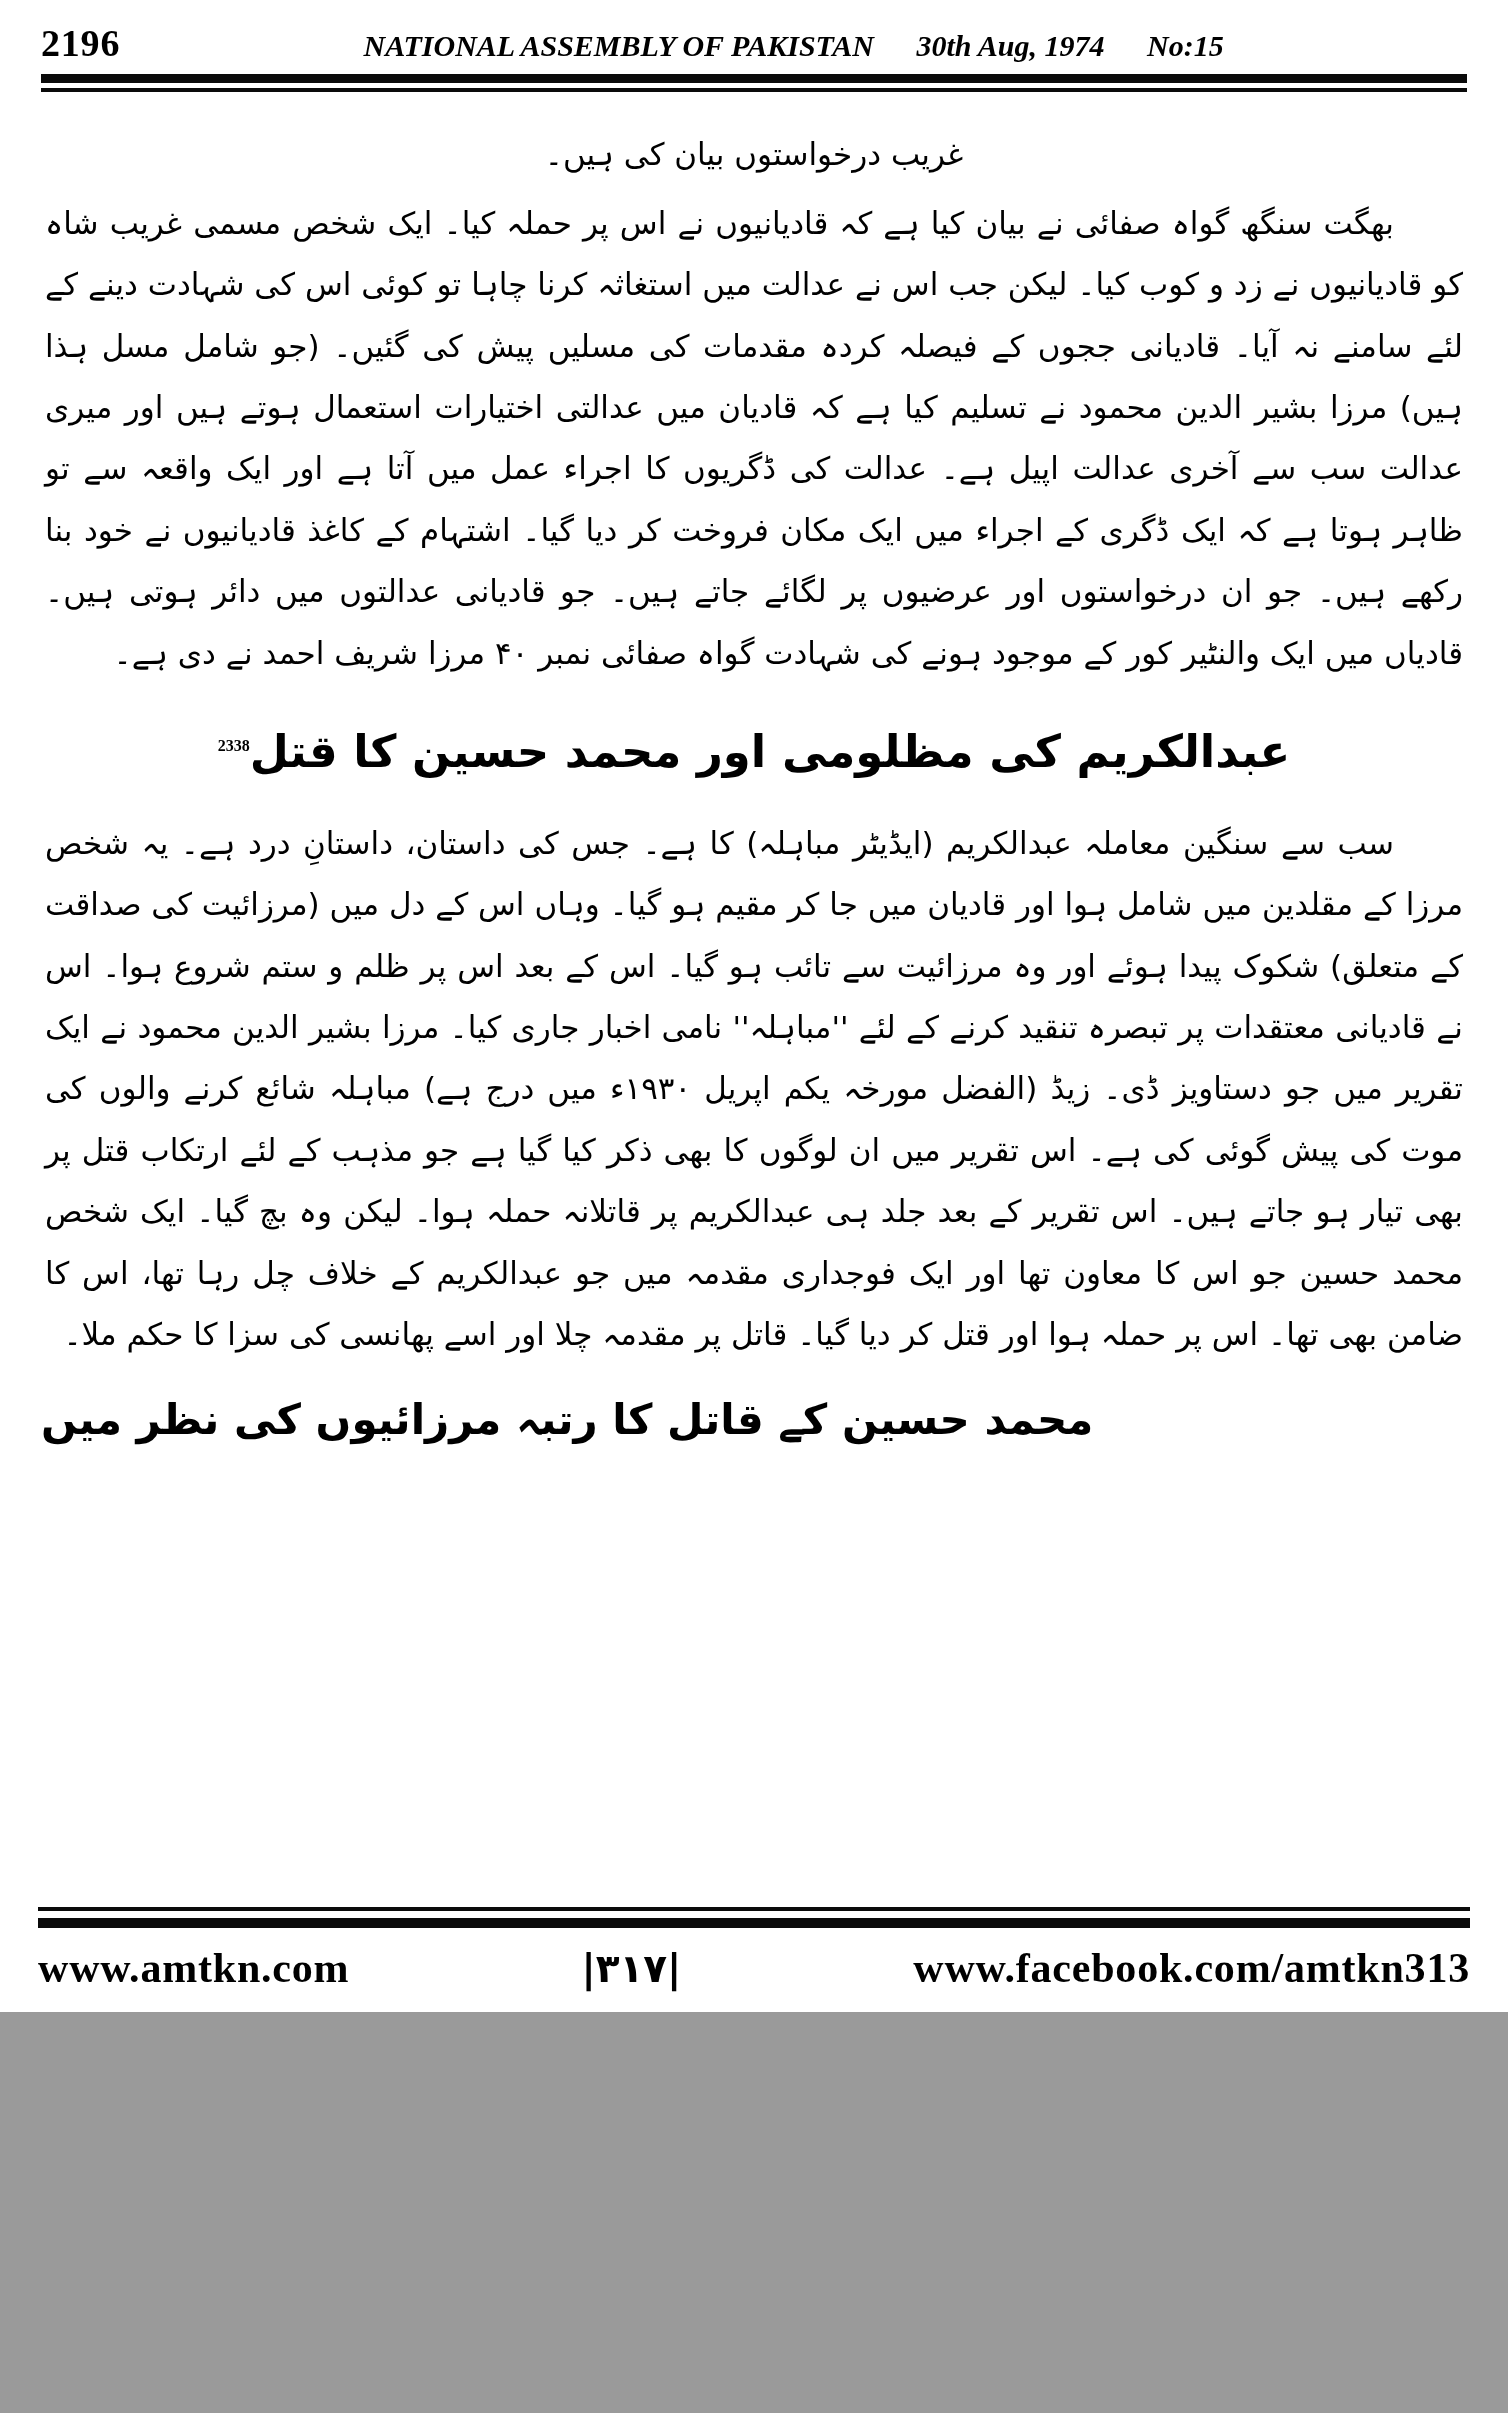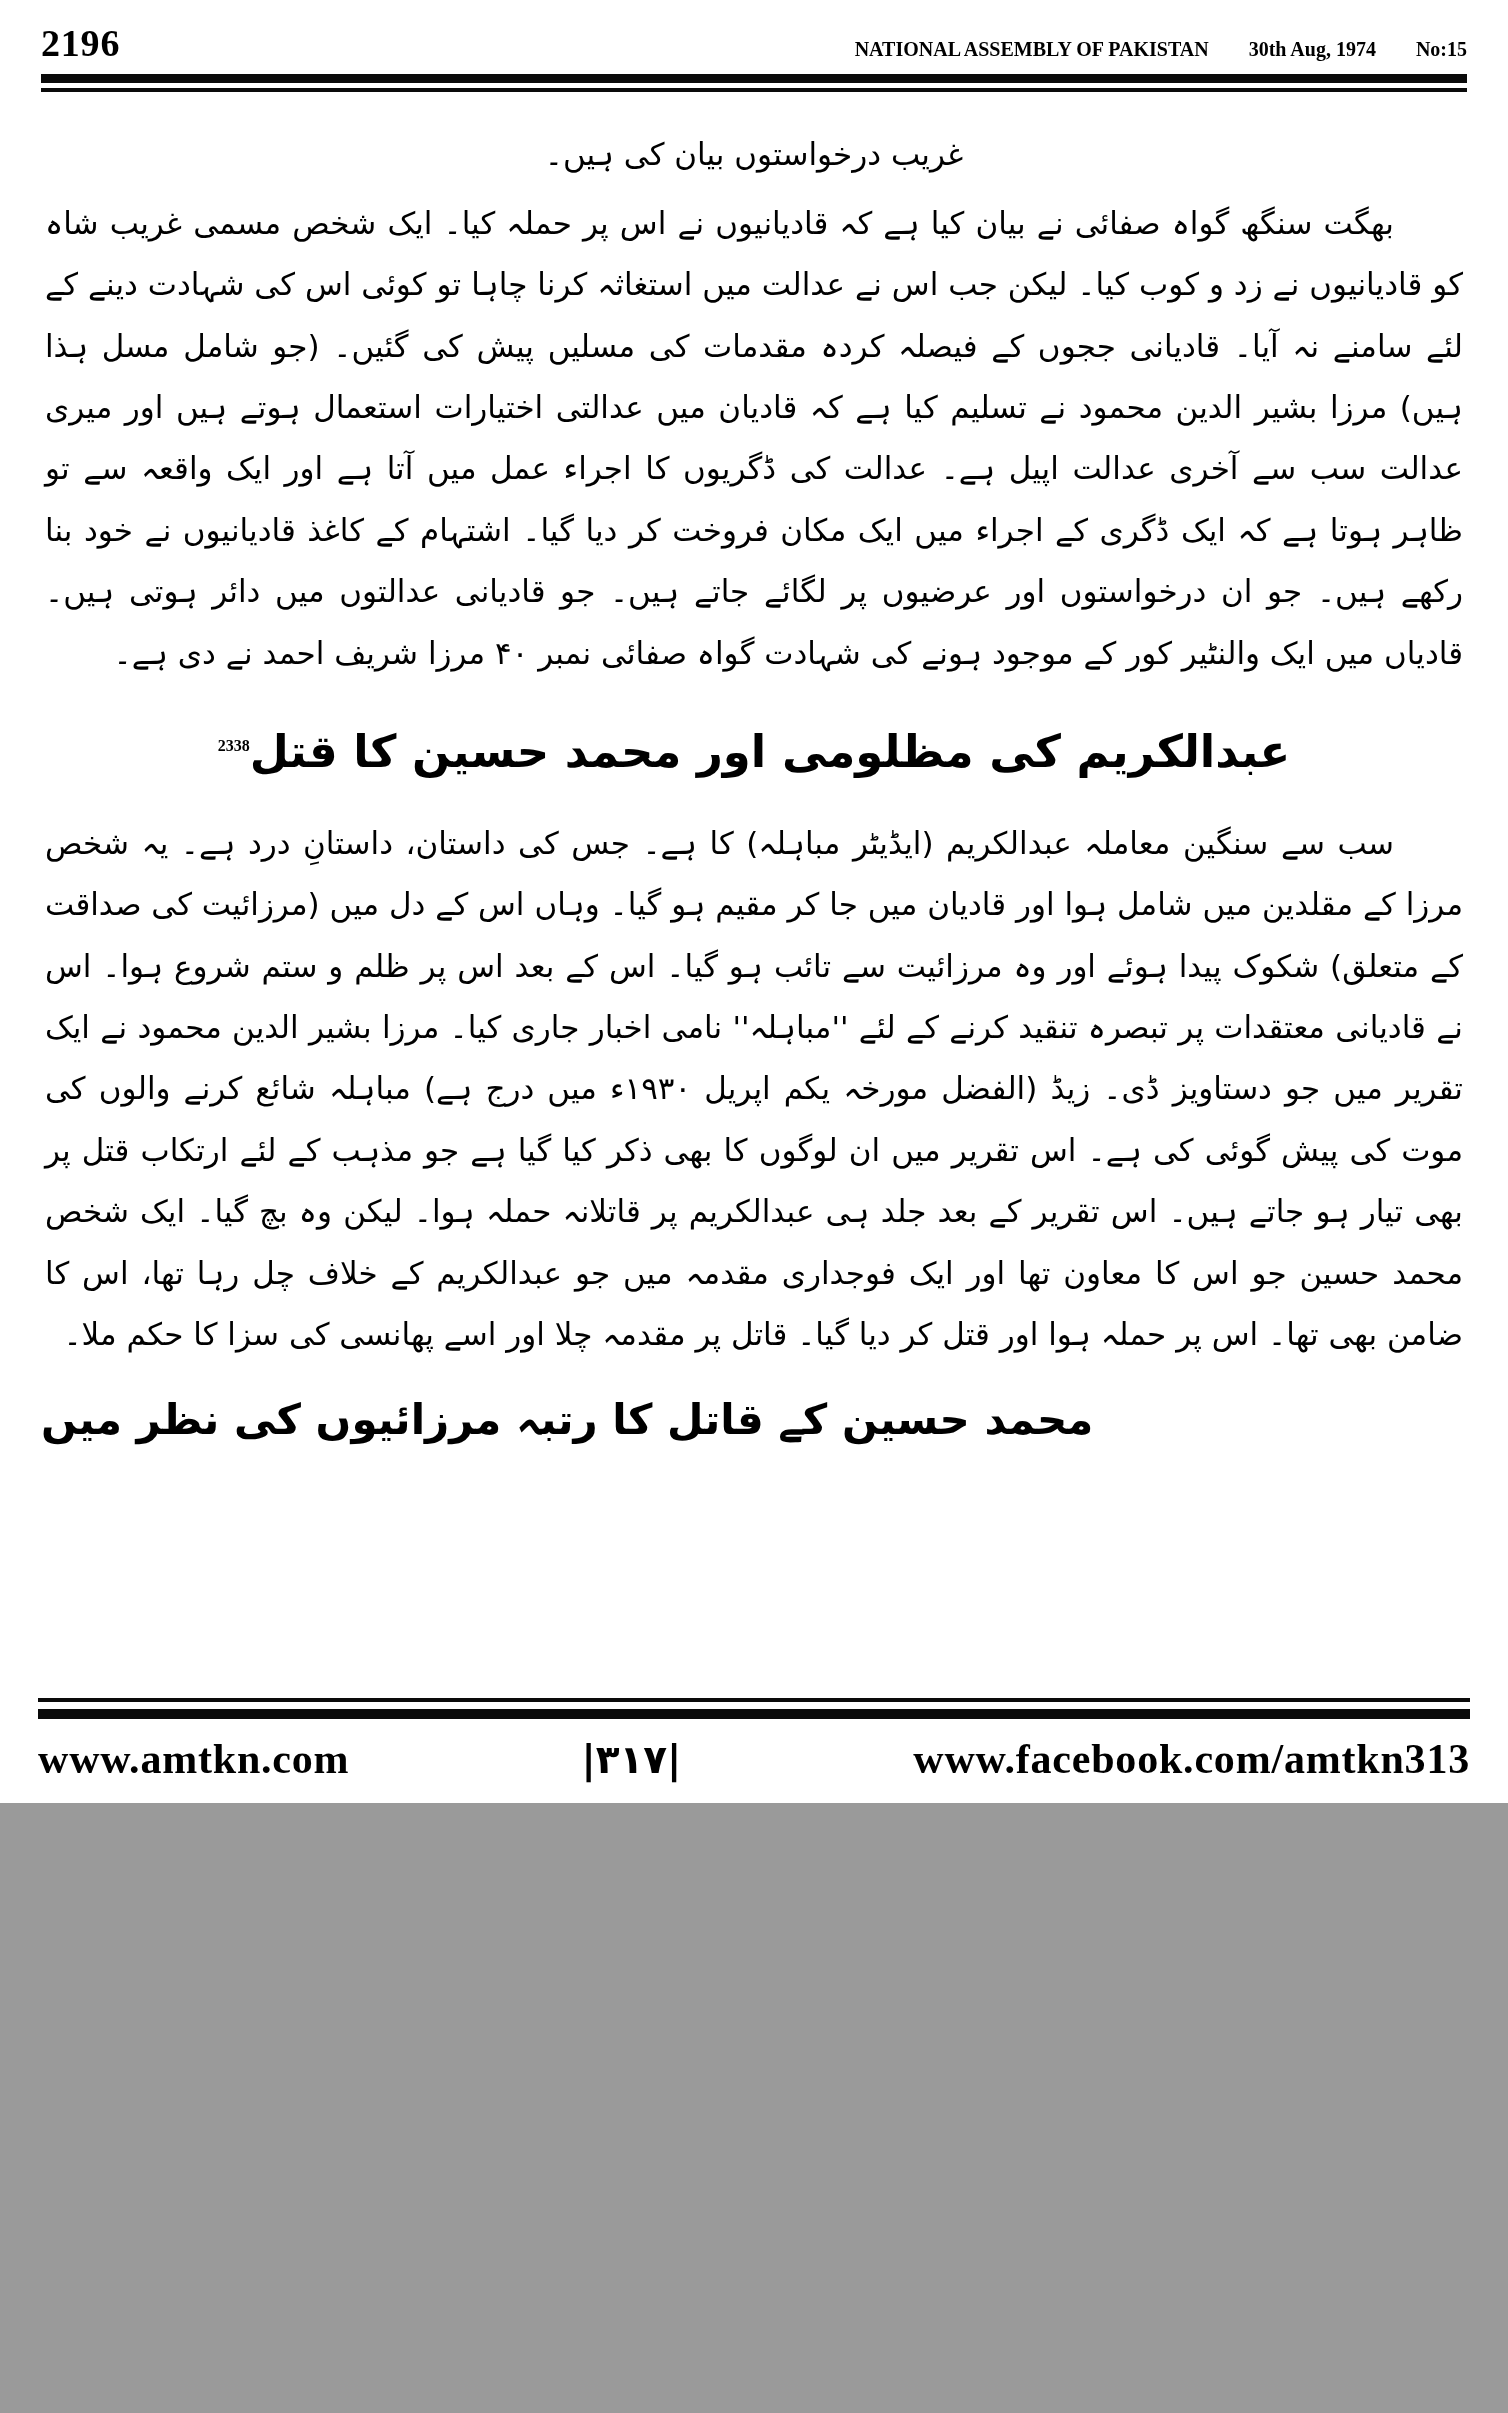--- a/index.html
+++ b/index.html
@@ -1,24 +1,24 @@
 <!DOCTYPE html>
 <html lang="ur" style="font-size:12px"><head>
 <meta charset="utf-8">
 <style>
   html,body{margin:0;padding:0;background:#9a9a9a;}
   .page{
-    width:1508px;height:1803px;background:#ffffff;color:#000;
+    width:1508px;height:2012px;background:#ffffff;color:#000;
     position:relative;box-sizing:border-box;padding:21px 41px 0 41px;
     font-family:"Liberation Serif",serif;overflow:hidden;
   }
   
   .hdr{display:flex;align-items:baseline;}
   .hdr-pagenum{font-weight:bold;font-size:38px;letter-spacing:0.8px;}
-  .hdr-center{flex:1;text-align:right;font-weight:bold;font-size:20px;white-space:nowrap;}
+  .hdr-center{flex:1;text-align:center;font-weight:bold;font-size:30px;white-space:nowrap;font-style:italic;}
   .hdr-center .sp{display:inline-block;width:35px;}
   .rule-thick{height:9px;background:#0a0a0a;margin-top:9px;}
   .rule-thin{height:3.8px;background:#0a0a0a;margin-top:5.3px;}
   
   .urdu{
     direction:rtl;unicode-bidi:embed;
     font-family:"DejaVu Sans",sans-serif;
     font-size:31px;line-height:1.98;text-align:justify;
   }
   .body-block{margin-top:32px;}

